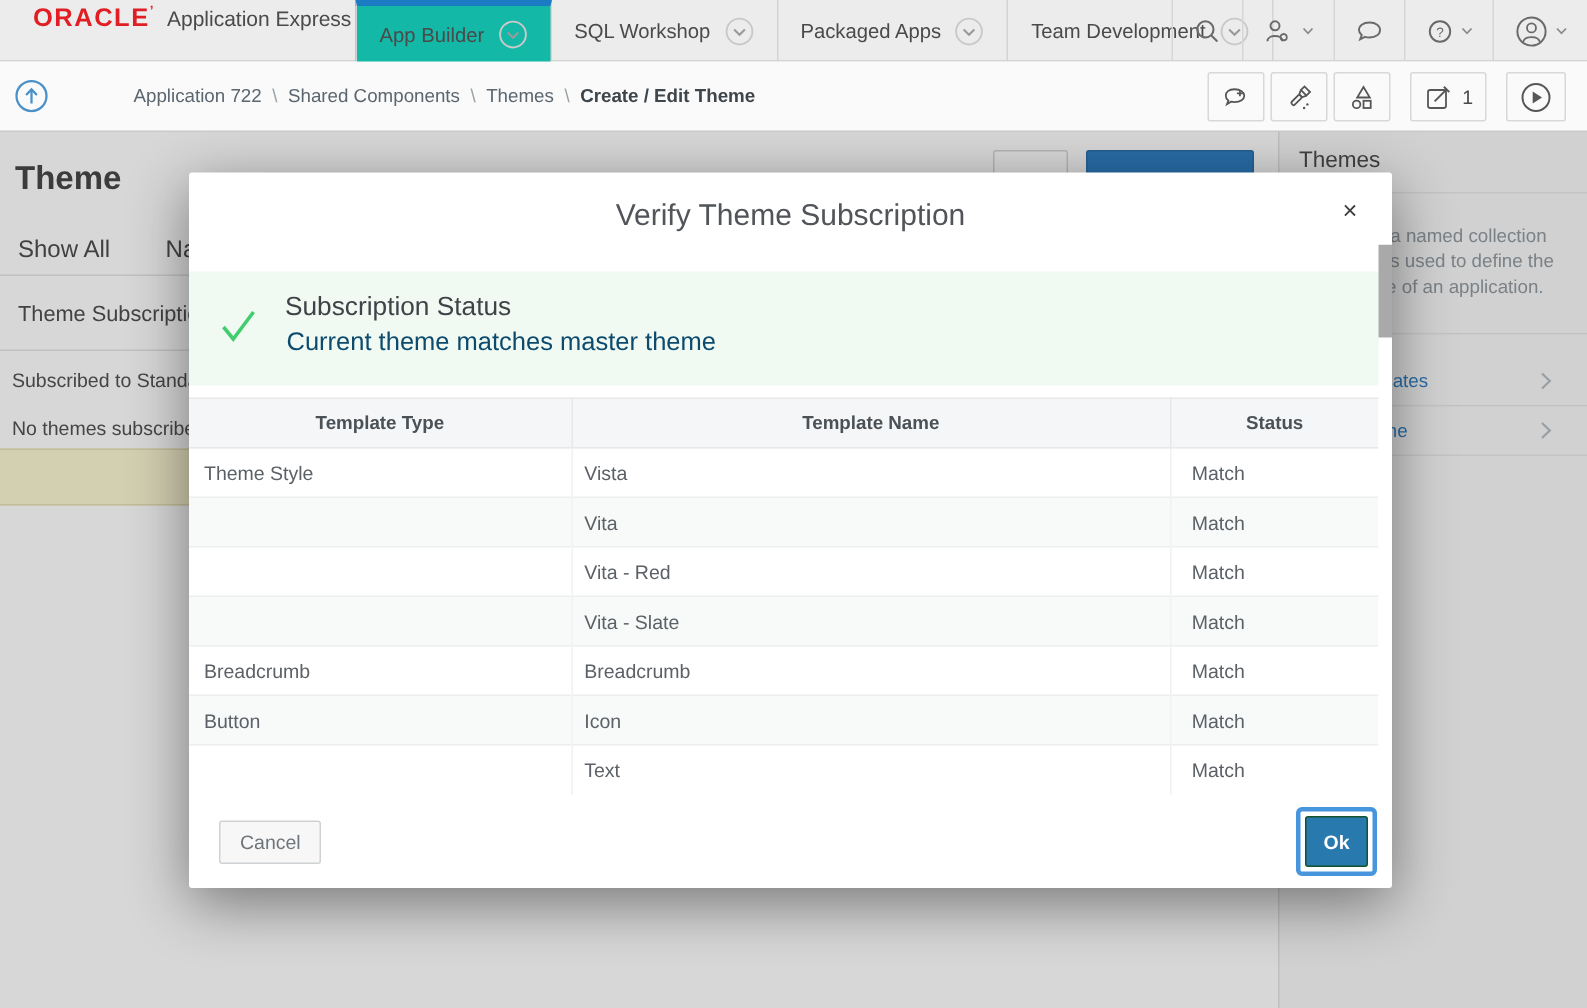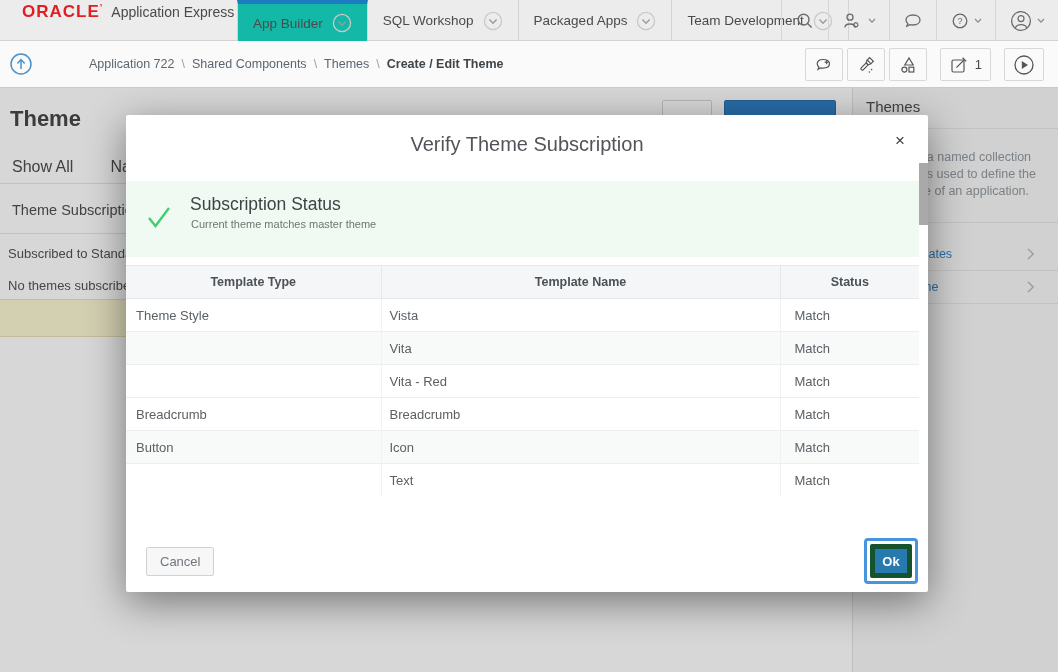--- a/index.html
+++ b/index.html
@@ -72,39 +72,39 @@
     background:#ffffff; border-radius:2px; z-index:10;
     box-shadow:0 10px 40px rgba(0,0,0,0.45); }
   .mhead { position:relative; height:48px; }
   .mtitle { text-align:center; padding-top:18px; font-size:20px; color:#515559; }
   .mclose { position:absolute; right:16px; top:14px; width:24px; height:24px; border:none;
     background:transparent; font-size:17px; color:#3e3e3e; cursor:pointer; line-height:24px; }
   .mbody { position:relative; height:369px; overflow:hidden; }
   .banner { margin-top:18px; height:76px; background:#f0faf2; position:relative; }
   .check { position:absolute; left:19px; top:22px; }
   .banner .bh { position:absolute; left:64px; top:13px; font-size:17.5px; color:#3e4347; }
-  .banner .bs { position:absolute; left:65px; top:37px; font-size:11px; color:#737373; }
+  .banner .bs { position:absolute; left:65px; top:37px; font-size:17px; color:#0c4a6e; }
   table.vtable { margin-top:8px; width:793px; border-collapse:collapse; table-layout:fixed; }
   .vtable th { height:33px; background:#f5f6f7; font-size:12.5px; font-weight:bold; color:#4b5257;
     text-align:center; border:1px solid #e6e8ea; border-left:none; }
   .vtable th:last-child { border-right:none; }
   .vtable td { height:33px; font-size:13px; color:#5b6166; border-top:1px solid #eceeef;
     border-right:1px solid #eff1f2; padding-left:8px; }
   .vtable td:first-child { padding-left:10px; }
   .vtable td:last-child { border-right:none; padding-left:14px; }
   .vtable tr.alt td { background:#f8f9f9; }
   .mscroll { position:absolute; right:0; top:0; width:9px; height:369px; background:#ffffff; }
   .mthumb { position:absolute; right:0; top:0; width:9px; height:62px; background:#a9a9a9; cursor:pointer; }
   .mfoot { position:relative; height:60px; }
   .btn-cancel { position:absolute; left:20px; top:15px; height:29px; padding:0 13px;
     background:#f7f7f7; border:1px solid #cfd2d4; border-radius:2px; font-size:13px;
     color:#6e757b; cursor:pointer; }
   .okring { position:absolute; right:10px; top:6px; border:3px solid #4795dd; border-radius:4px;
     padding:3px; background:#ffffff; }
-  .btn-ok { display:block; width:42px; height:34px; background:#2879ae; border:5px solid #14532d;
+  .btn-ok { display:block; width:42px; height:34px; background:#2879ae; border:1px solid #14532d;
     border-radius:2px; color:#ffffff; font-size:13px; font-weight:bold; cursor:pointer; }
 
   svg { display:block; }
 </style>
 </head>
 <body>
 
 <div class="screen">
 
   <header class="topnav">
@@ -337,20 +337,25 @@
             <tr class="alt">
               <td></td>
               <td>Vita</td>
               <td>Match</td>
             </tr>
             <tr>
               <td></td>
               <td>Vita - Red</td>
               <td>Match</td>
             </tr>
+            <tr class="alt">
+              <td></td>
+              <td>Vita - Slate</td>
+              <td>Match</td>
+            </tr>
             <tr>
               <td>Breadcrumb</td>
               <td>Breadcrumb</td>
               <td>Match</td>
             </tr>
             <tr class="alt">
               <td>Button</td>
               <td>Icon</td>
               <td>Match</td>
             </tr>

